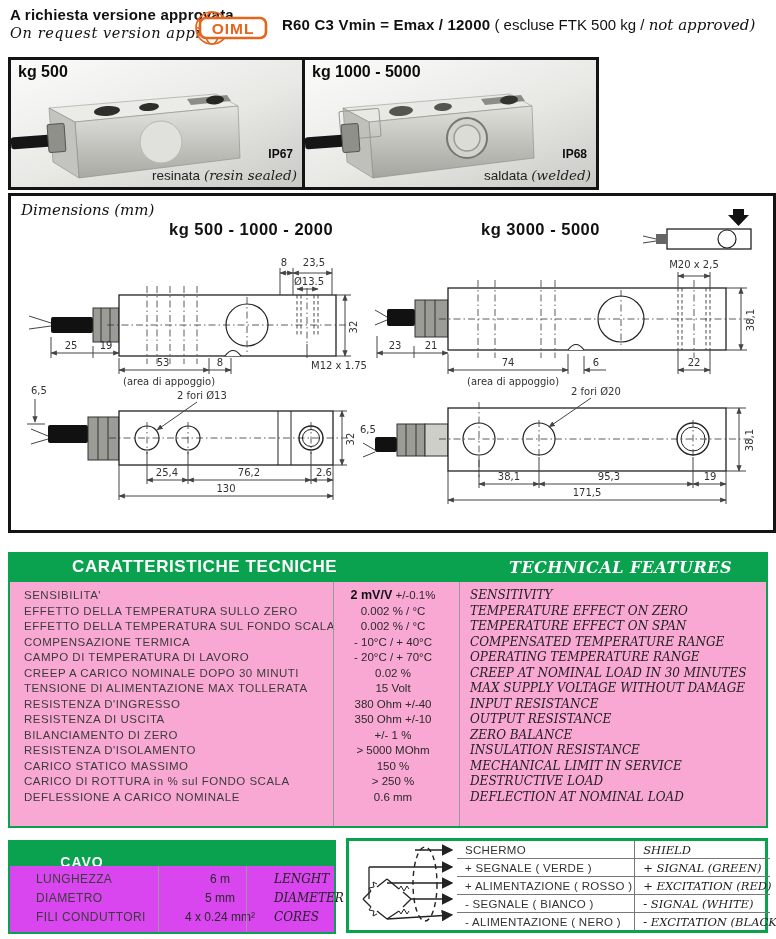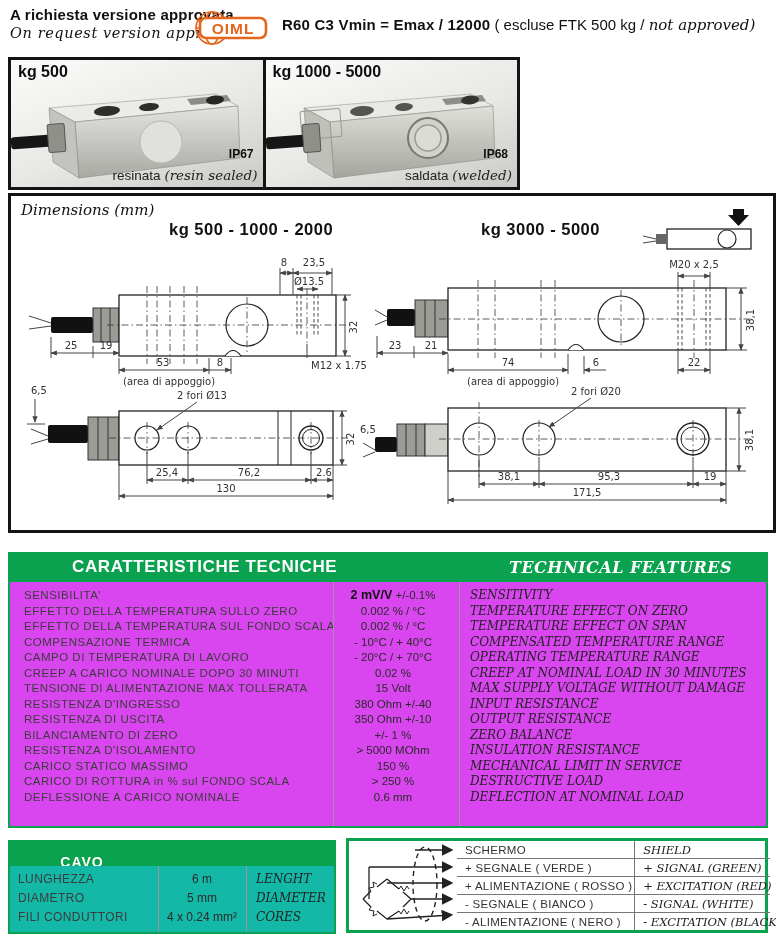--- a/index.html
+++ b/index.html
@@ -6,21 +6,21 @@
   body{width:776px;height:939px;position:relative;font-family:"Liberation Sans",sans-serif;color:#111;overflow:hidden;}
   .abs{position:absolute;}
   .iser{font-family:"DejaVu Serif",serif;font-style:italic;}
   
   #hdr-it{left:10px;top:6px;font-weight:bold;font-size:15px;letter-spacing:.2px;}
   #hdr-en{left:10px;top:25px;font-size:14.5px;letter-spacing:.6px;}
   #oiml{left:193px;top:8px;}
   #approval{left:282px;top:16px;font-size:15px;white-space:nowrap;}
   #approval b{letter-spacing:.2px;}
   
-  #photos{left:8px;top:57px;width:512px;height:133px;border:3px solid #141414;display:flex;background:#a3a3a3;box-sizing:border-box;}
+  #photos{left:8px;top:57px;width:591px;height:133px;border:3px solid #141414;display:flex;background:#a3a3a3;box-sizing:border-box;}
   .ph-panel{position:relative;flex:1;background:linear-gradient(160deg,#fbfbfa 0%,#e8e8e5 55%,#c9c9c5 100%);overflow:hidden;}
   .ph-panel+.ph-panel{border-left:3px solid #141414;}
   .ph-range{position:absolute;left:7px;top:3px;font-weight:bold;font-size:16px;color:#0d0d0d;}
   .ph-ip{position:absolute;right:9px;bottom:26px;font-weight:bold;font-size:12px;color:#0d0d0d;}
   .ph-seal{position:absolute;right:5px;bottom:4px;font-size:13.5px;color:#222;white-space:nowrap;}
   
   #features{left:528px;top:58px;width:246px;}
   .feat-it div{font-weight:bold;font-size:13.5px;line-height:20px;letter-spacing:-0.2px;white-space:nowrap;}
   .feat-en{margin-top:13px;}
   .feat-en div{font-family:"DejaVu Serif",serif;font-style:italic;font-size:13px;line-height:20px;white-space:nowrap;color:#1a1a1a;}
@@ -34,33 +34,33 @@
   .dt{font:10px "DejaVu Sans",sans-serif;fill:#333;}
   .ol{stroke:#222;fill:#fff;stroke-width:1.3;}
   .dl{stroke:#444;stroke-width:1;fill:none;}
   .cl{stroke:#333;stroke-width:.8;fill:none;stroke-dasharray:7 3 1.5 3;}
   .th{stroke:#333;stroke-width:.9;fill:none;stroke-dasharray:3.5 2.5;}
   
   #tt{left:8px;top:552px;width:760px;box-sizing:border-box;}
   #tt-head{height:30px;background:var(--grn);color:#fff;display:flex;align-items:center;}
   #tt-head .h-it{font-weight:bold;font-size:17px;letter-spacing:.6px;margin-left:64px;}
   #tt-head .h-en{font-family:"DejaVu Serif",serif;font-style:italic;font-weight:bold;font-size:16px;margin-left:auto;margin-right:36px;letter-spacing:.5px;}
-  #tt-body{position:relative;border:2px solid var(--grn);border-top:none;height:246px;box-sizing:border-box;padding-top:6px;background:#d946ef;}
+  #tt-body{position:relative;border:2px solid var(--grn);border-top:none;height:246px;box-sizing:border-box;padding-top:6px;background:#f9a8d4;}
   .tt-row{display:grid;grid-template-columns:318px 130px auto;height:15.5px;line-height:15.5px;}
   .tt-it{padding-left:14px;font-size:11.5px;letter-spacing:.5px;color:#3c3c3c;white-space:nowrap;}
   .tt-val{text-align:center;font-size:11.5px;color:#2a2a2a;white-space:nowrap;}
   .tt-val b{font-size:12.5px;color:#111;}
   .tt-en{padding-left:12px;font-family:"DejaVu Serif",serif;font-style:italic;font-size:12px;color:#222;white-space:nowrap;}
   .vline{position:absolute;top:0;bottom:0;width:1px;background:#9a9a9a;}
   
   #ct{left:8px;top:840px;width:328px;box-sizing:border-box;}
   #ct-head{height:26px;background:var(--grn);color:#fff;display:grid;grid-template-columns:148px 88px auto;align-items:center;}
   #ct-head .h-it{font-weight:bold;font-size:14px;letter-spacing:1px;text-align:center;}
   #ct-head .h-en{font-family:"DejaVu Serif",serif;font-style:italic;font-weight:bold;font-size:14px;text-align:right;grid-column:3;margin-top:28px;}
-  #ct-body{position:relative;border:2px solid var(--grn);border-top:none;background:#14b8a6;padding:4px 0 5px;}
+  #ct-body{position:relative;border:2px solid var(--grn);border-top:none;background:#d946ef;padding:4px 18px 5px;}
   .ct-row{display:grid;grid-template-columns:148px 88px auto;height:19px;line-height:19px;}
   .ct-it{padding-left:8px;font-size:12px;letter-spacing:.4px;color:#3c3c3c;white-space:nowrap;}
   .ct-val{text-align:center;font-size:12px;color:#2a2a2a;white-space:nowrap;}
   .ct-en{padding-left:10px;font-family:"DejaVu Serif",serif;font-style:italic;font-size:12px;color:#222;}
   
   #wt{left:346px;top:838px;width:422px;height:95px;border:3px solid var(--grn);box-sizing:border-box;display:flex;background:#fff;}
   #wt-diagram{width:108px;flex:none;}
   #wt-rows{flex:1;display:flex;flex-direction:column;}
   .wt-row{flex:1;display:grid;grid-template-columns:57% 43%;align-items:center;}
   .wt-row+.wt-row{border-top:1px solid #777;}

